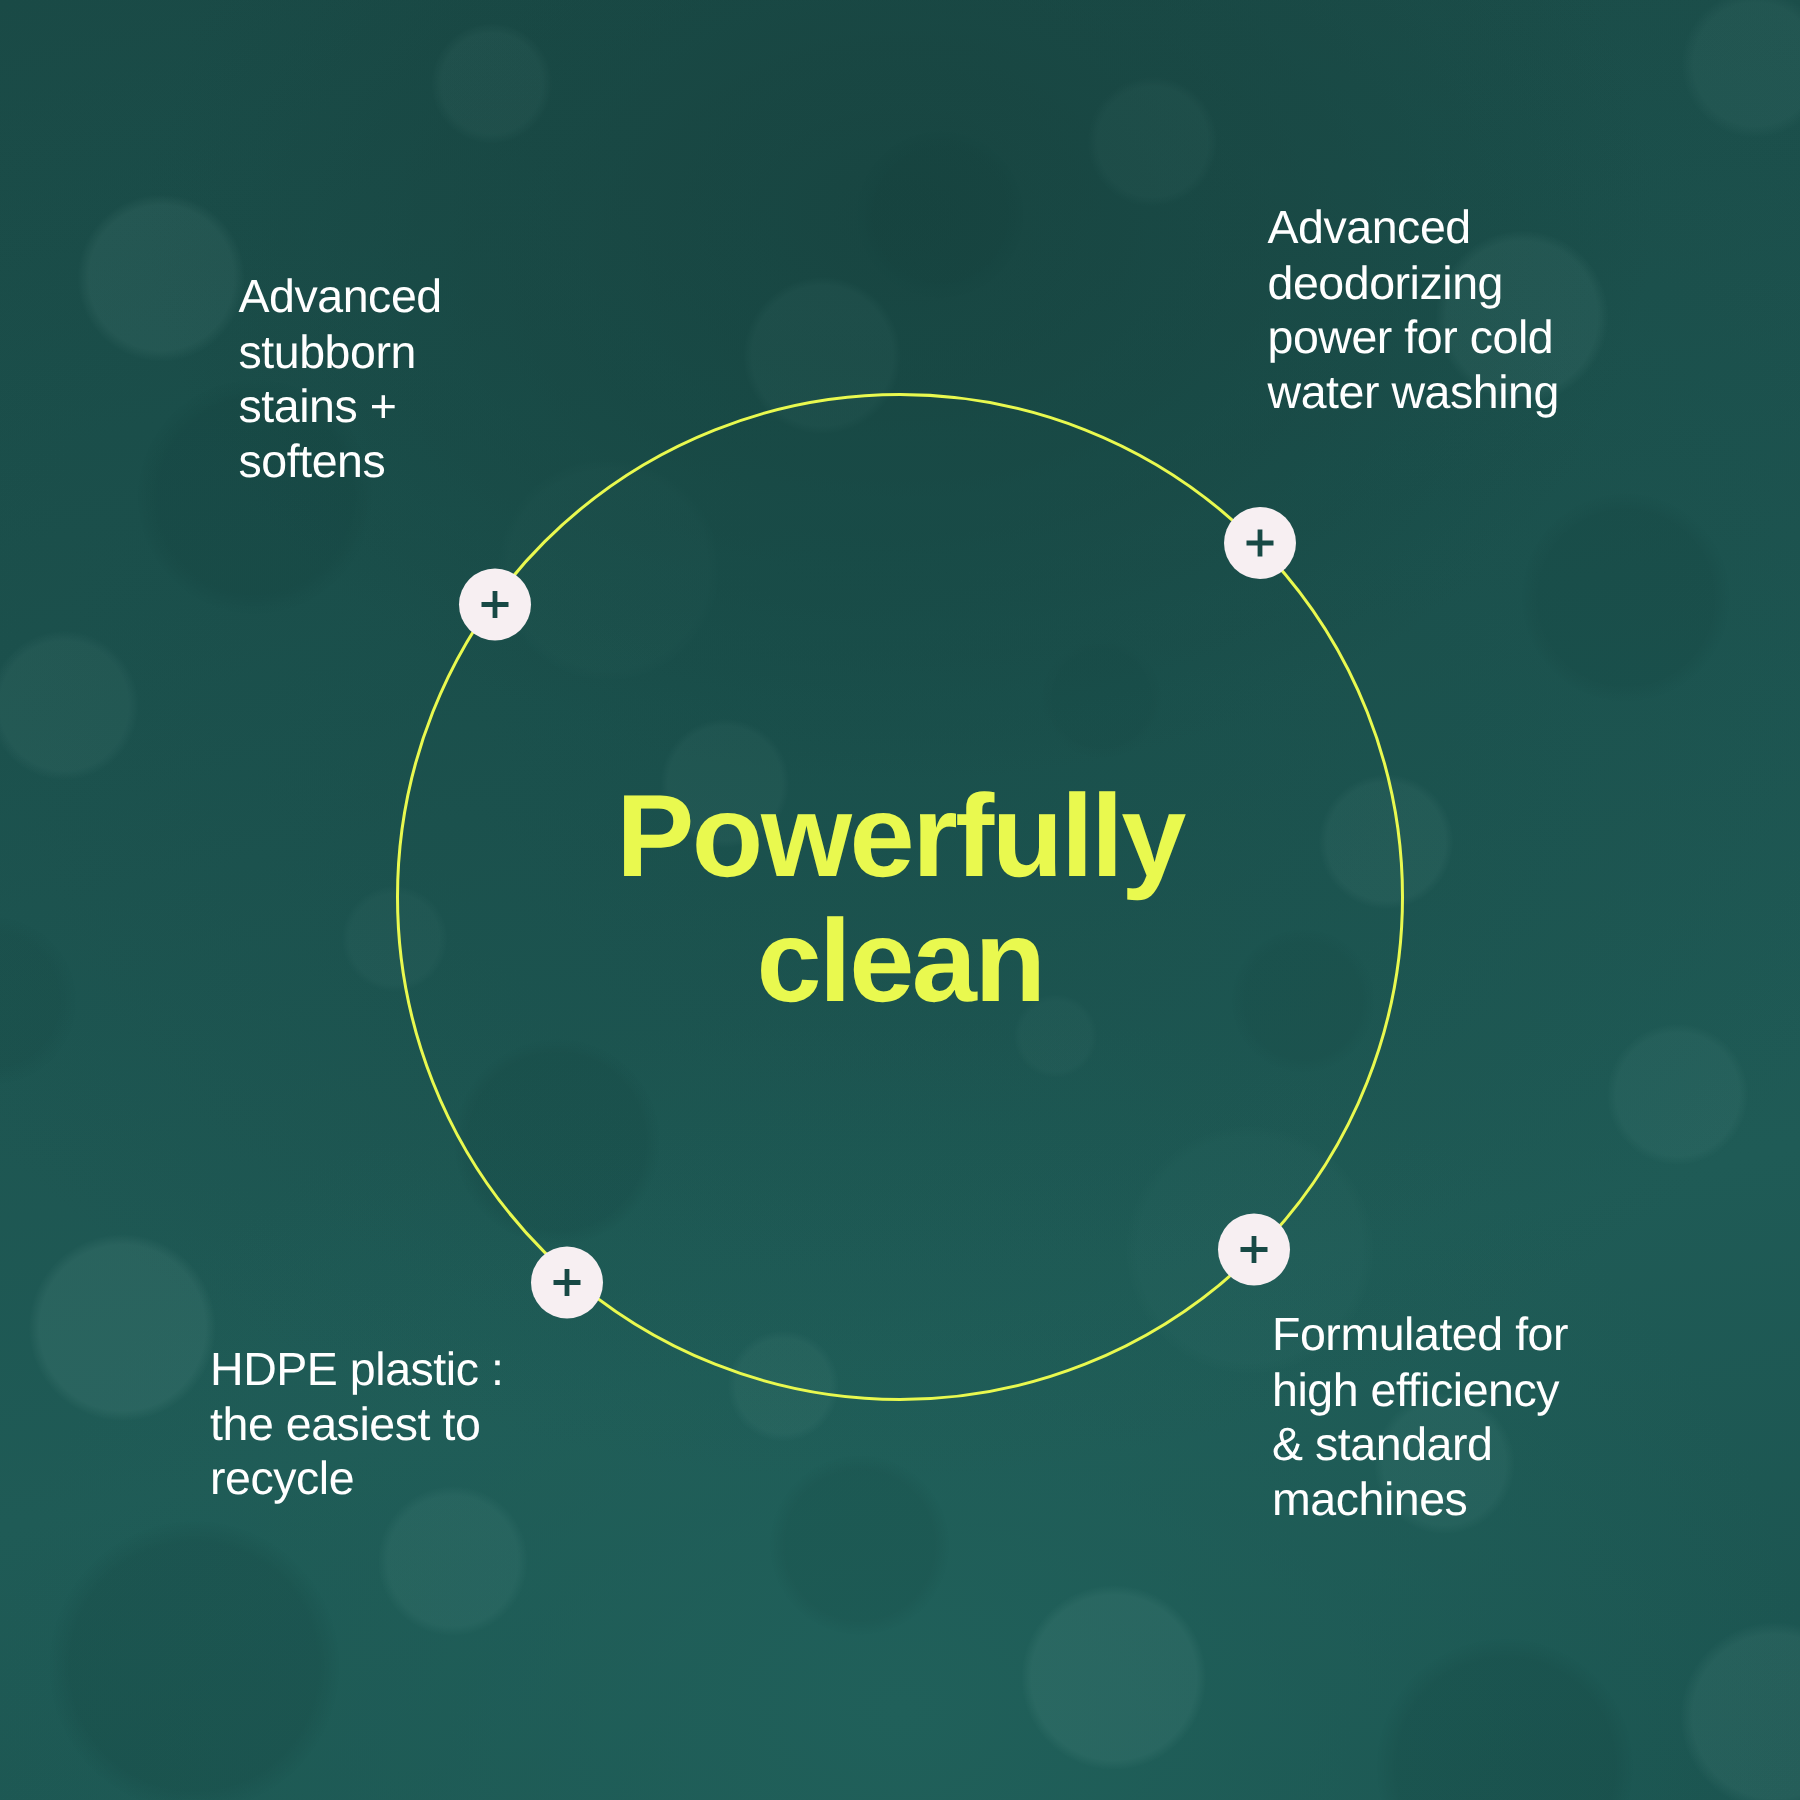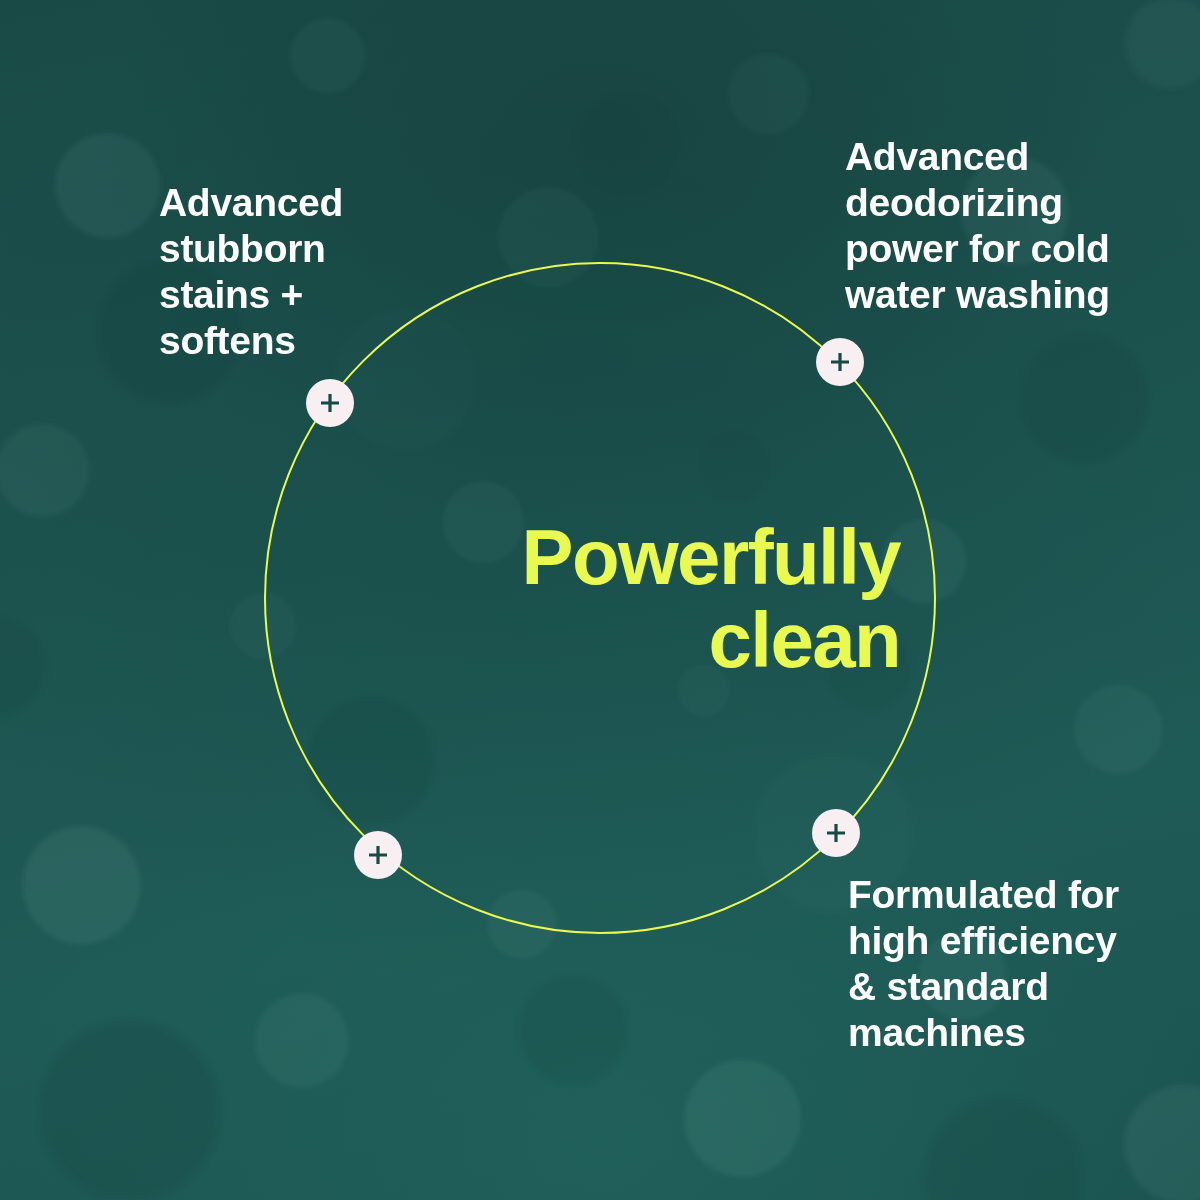--- a/index.html
+++ b/index.html
@@ -89,38 +89,38 @@
     border-radius:50%;
     background:#f7eff2;
     display:flex; align-items:center; justify-content:center;
   }
   .plus-marker svg { display:block; }
 
   
   .label {
     position:absolute;
     color:#ffffff;
-    font-size:39px;
+    font-size:31px;
     line-height:1.18;
-    font-weight:700;
+    font-weight:400;
     letter-spacing:-0.3px;
     white-space:pre-line;
   }
 
   #label-tl { left:159px; top:180px;  width:300px; }
   #label-tr { left:845px; top:134px;  width:300px; }
   #label-bl { left:140px; top:895px;  width:300px; }
   #label-br { left:848px; top:872px;  width:300px; }
 
   
   #center-headline {
     position:absolute;
     left:300px; top:516px;
     width:600px;
-    text-align:right;
+    text-align:center;
     color:#e9f94f;
     font-size:78px;
     line-height:1.06;
     font-weight:700;
     letter-spacing:-1.6px;
     white-space:pre-line;
   }
 </style>
 </head>
 <body>
@@ -174,19 +174,22 @@
   <div class="label" id="label-tl">Advanced
 stubborn
 stains +
 softens</div>
 
   <div class="label" id="label-tr">Advanced
 deodorizing
 power for cold
 water washing</div>
 
+  <div class="label" id="label-bl">HDPE plastic :
+the easiest to
+recycle</div>
 
   <div class="label" id="label-br">Formulated for
 high efficiency
 &amp; standard
 machines</div>
 
 </div>
 
 </body></html>

